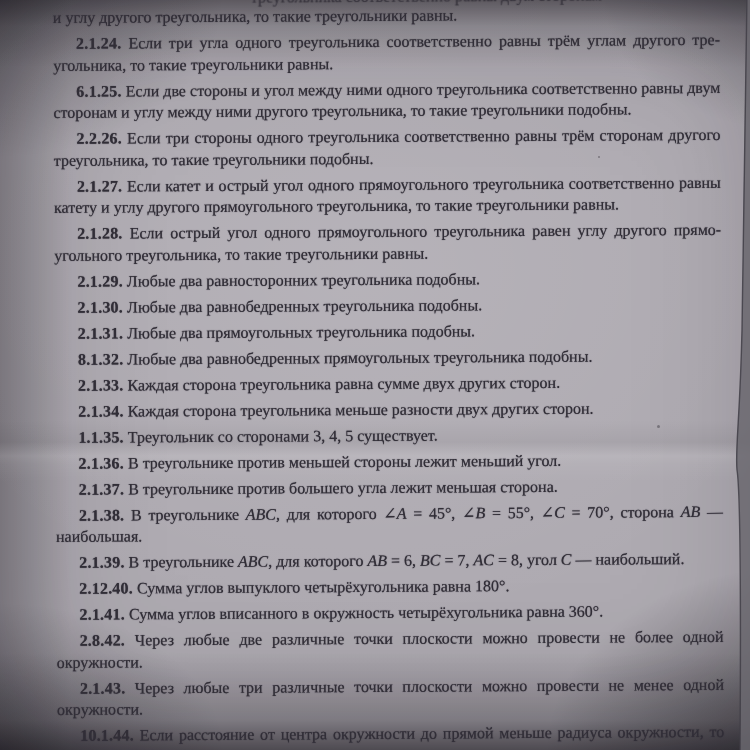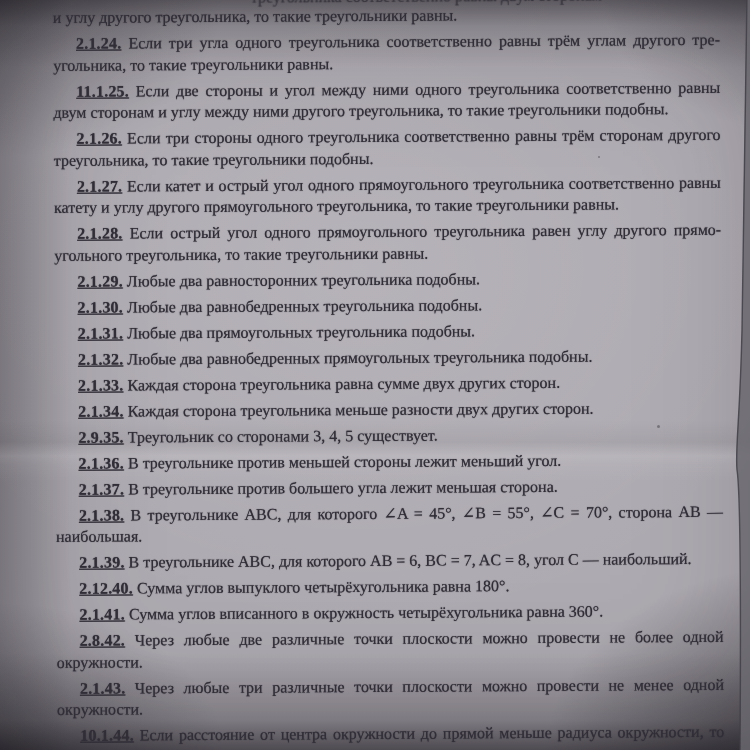--- a/index.html
+++ b/index.html
@@ -48,22 +48,22 @@
     transform: rotate(-0.35deg);
     transform-origin: 40px 375px;
     color: #312e37;
     font-size: 16px;
     line-height: 21.5px;
     text-align: justify;
     text-shadow: 0 0 1px rgba(43,40,50,0.85);
   }
   .text-block p { margin: 0 0 4.5px 0; }
   .stmt { text-indent: 23px; }
-  .stmt b { font-weight: bold; letter-spacing: 0.2px; text-decoration: underline; }
-  .stmt .it { }
+  .stmt b { font-weight: bold; letter-spacing: 0.2px; }
+  .stmt .it { font-style: italic; }
   .stmt.nowrap { white-space: nowrap; }
   .cont-line { text-indent: 0; }
   .cut-top-line {
     position: absolute;
     top: -12px; left: 253px;
     white-space: nowrap;
     opacity: 0.8;
     filter: blur(0.4px);
   }
   .speck {
@@ -78,31 +78,31 @@
 
 <div class="photo">
 
   <div class="crease"></div>
 
   <div class="text-block">
     <div class="cut-top-line">треугольника соответственно равны двум сторонам</div>
     <p class="cont-line">и углу другого треугольника, то такие треугольники равны.</p>
     <div>
         <p class="stmt"><b>2.1.24.</b> <span>Если три угла одного треугольника соответственно равны трём углам другого тре­угольника, то такие треугольники равны.</span></p>
-        <p class="stmt"><b>11.1.25.</b> <span>Если две стороны и угол между ними одного треугольника соответственно равны двум сторонам и углу между ними другого треугольника, то такие треугольники подобны.</span></p>
-        <p class="stmt"><b>2.1.26.</b> <span>Если три стороны одного треугольника соответственно равны трём сторонам друго­го треугольника, то такие треугольники подобны.</span></p>
+        <p class="stmt"><b>6.1.25.</b> <span>Если две стороны и угол между ними одного треугольника соответственно равны двум сторонам и углу между ними другого треугольника, то такие треугольники подобны.</span></p>
+        <p class="stmt"><b>2.2.26.</b> <span>Если три стороны одного треугольника соответственно равны трём сторонам друго­го треугольника, то такие треугольники подобны.</span></p>
         <p class="stmt"><b>2.1.27.</b> <span>Если катет и острый угол одного прямоугольного треугольника соответственно рав­ны катету и углу другого прямоугольного треугольника, то такие треугольники равны.</span></p>
         <p class="stmt"><b>2.1.28.</b> <span>Если острый угол одного прямоугольного треугольника равен углу другого прямо­угольного треугольника, то такие треугольники равны.</span></p>
         <p class="stmt"><b>2.1.29.</b> <span>Любые два равносторонних треугольника подобны.</span></p>
         <p class="stmt"><b>2.1.30.</b> <span>Любые два равнобедренных треугольника подобны.</span></p>
         <p class="stmt"><b>2.1.31.</b> <span>Любые два прямоугольных треугольника подобны.</span></p>
-        <p class="stmt"><b>2.1.32.</b> <span>Любые два равнобедренных прямоугольных треугольника подобны.</span></p>
+        <p class="stmt"><b>8.1.32.</b> <span>Любые два равнобедренных прямоугольных треугольника подобны.</span></p>
         <p class="stmt"><b>2.1.33.</b> <span>Каждая сторона треугольника равна сумме двух других сторон.</span></p>
         <p class="stmt"><b>2.1.34.</b> <span>Каждая сторона треугольника меньше разности двух других сторон.</span></p>
-        <p class="stmt"><b>2.9.35.</b> <span>Треугольник со сторонами 3, 4, 5 существует.</span></p>
+        <p class="stmt"><b>1.1.35.</b> <span>Треугольник со сторонами 3, 4, 5 существует.</span></p>
         <p class="stmt"><b>2.1.36.</b> <span>В треугольнике против меньшей стороны лежит меньший угол.</span></p>
         <p class="stmt"><b>2.1.37.</b> <span>В треугольнике против большего угла лежит меньшая сторона.</span></p>
         <p class="stmt"><b>2.1.38.</b> <span><span>В треугольнике </span><span class="it">ABC</span><span>, для которого ∠</span><span class="it">A</span><span> = 45°, ∠</span><span class="it">B</span><span> = 55°, ∠</span><span class="it">C</span><span> = 70°, сторона </span><span class="it">AB</span><span> — наибольшая.</span></span></p>
         <p class="stmt nowrap"><b>2.1.39.</b> <span><span>В треугольнике </span><span class="it">ABC</span><span>, для которого </span><span class="it">AB</span><span> = 6, </span><span class="it">BC</span><span> = 7, </span><span class="it">AC</span><span> = 8, угол </span><span class="it">C</span><span> — наибольший.</span></span></p>
         <p class="stmt"><b>2.12.40.</b> <span>Сумма углов выпуклого четырёхугольника равна 180°.</span></p>
         <p class="stmt"><b>2.1.41.</b> <span>Сумма углов вписанного в окружность четырёхугольника равна 360°.</span></p>
         <p class="stmt"><b>2.8.42.</b> <span>Через любые две различные точки плоскости можно провести не более одной окружности.</span></p>
         <p class="stmt"><b>2.1.43.</b> <span>Через любые три различные точки плоскости можно провести не менее одной окружности.</span></p>
         <p class="stmt"><b>10.1.44.</b> <span>Если расстояние от центра окружности до прямой меньше радиуса окружности, то эта прямая и окружность пересекаются.</span></p>
       </div>

